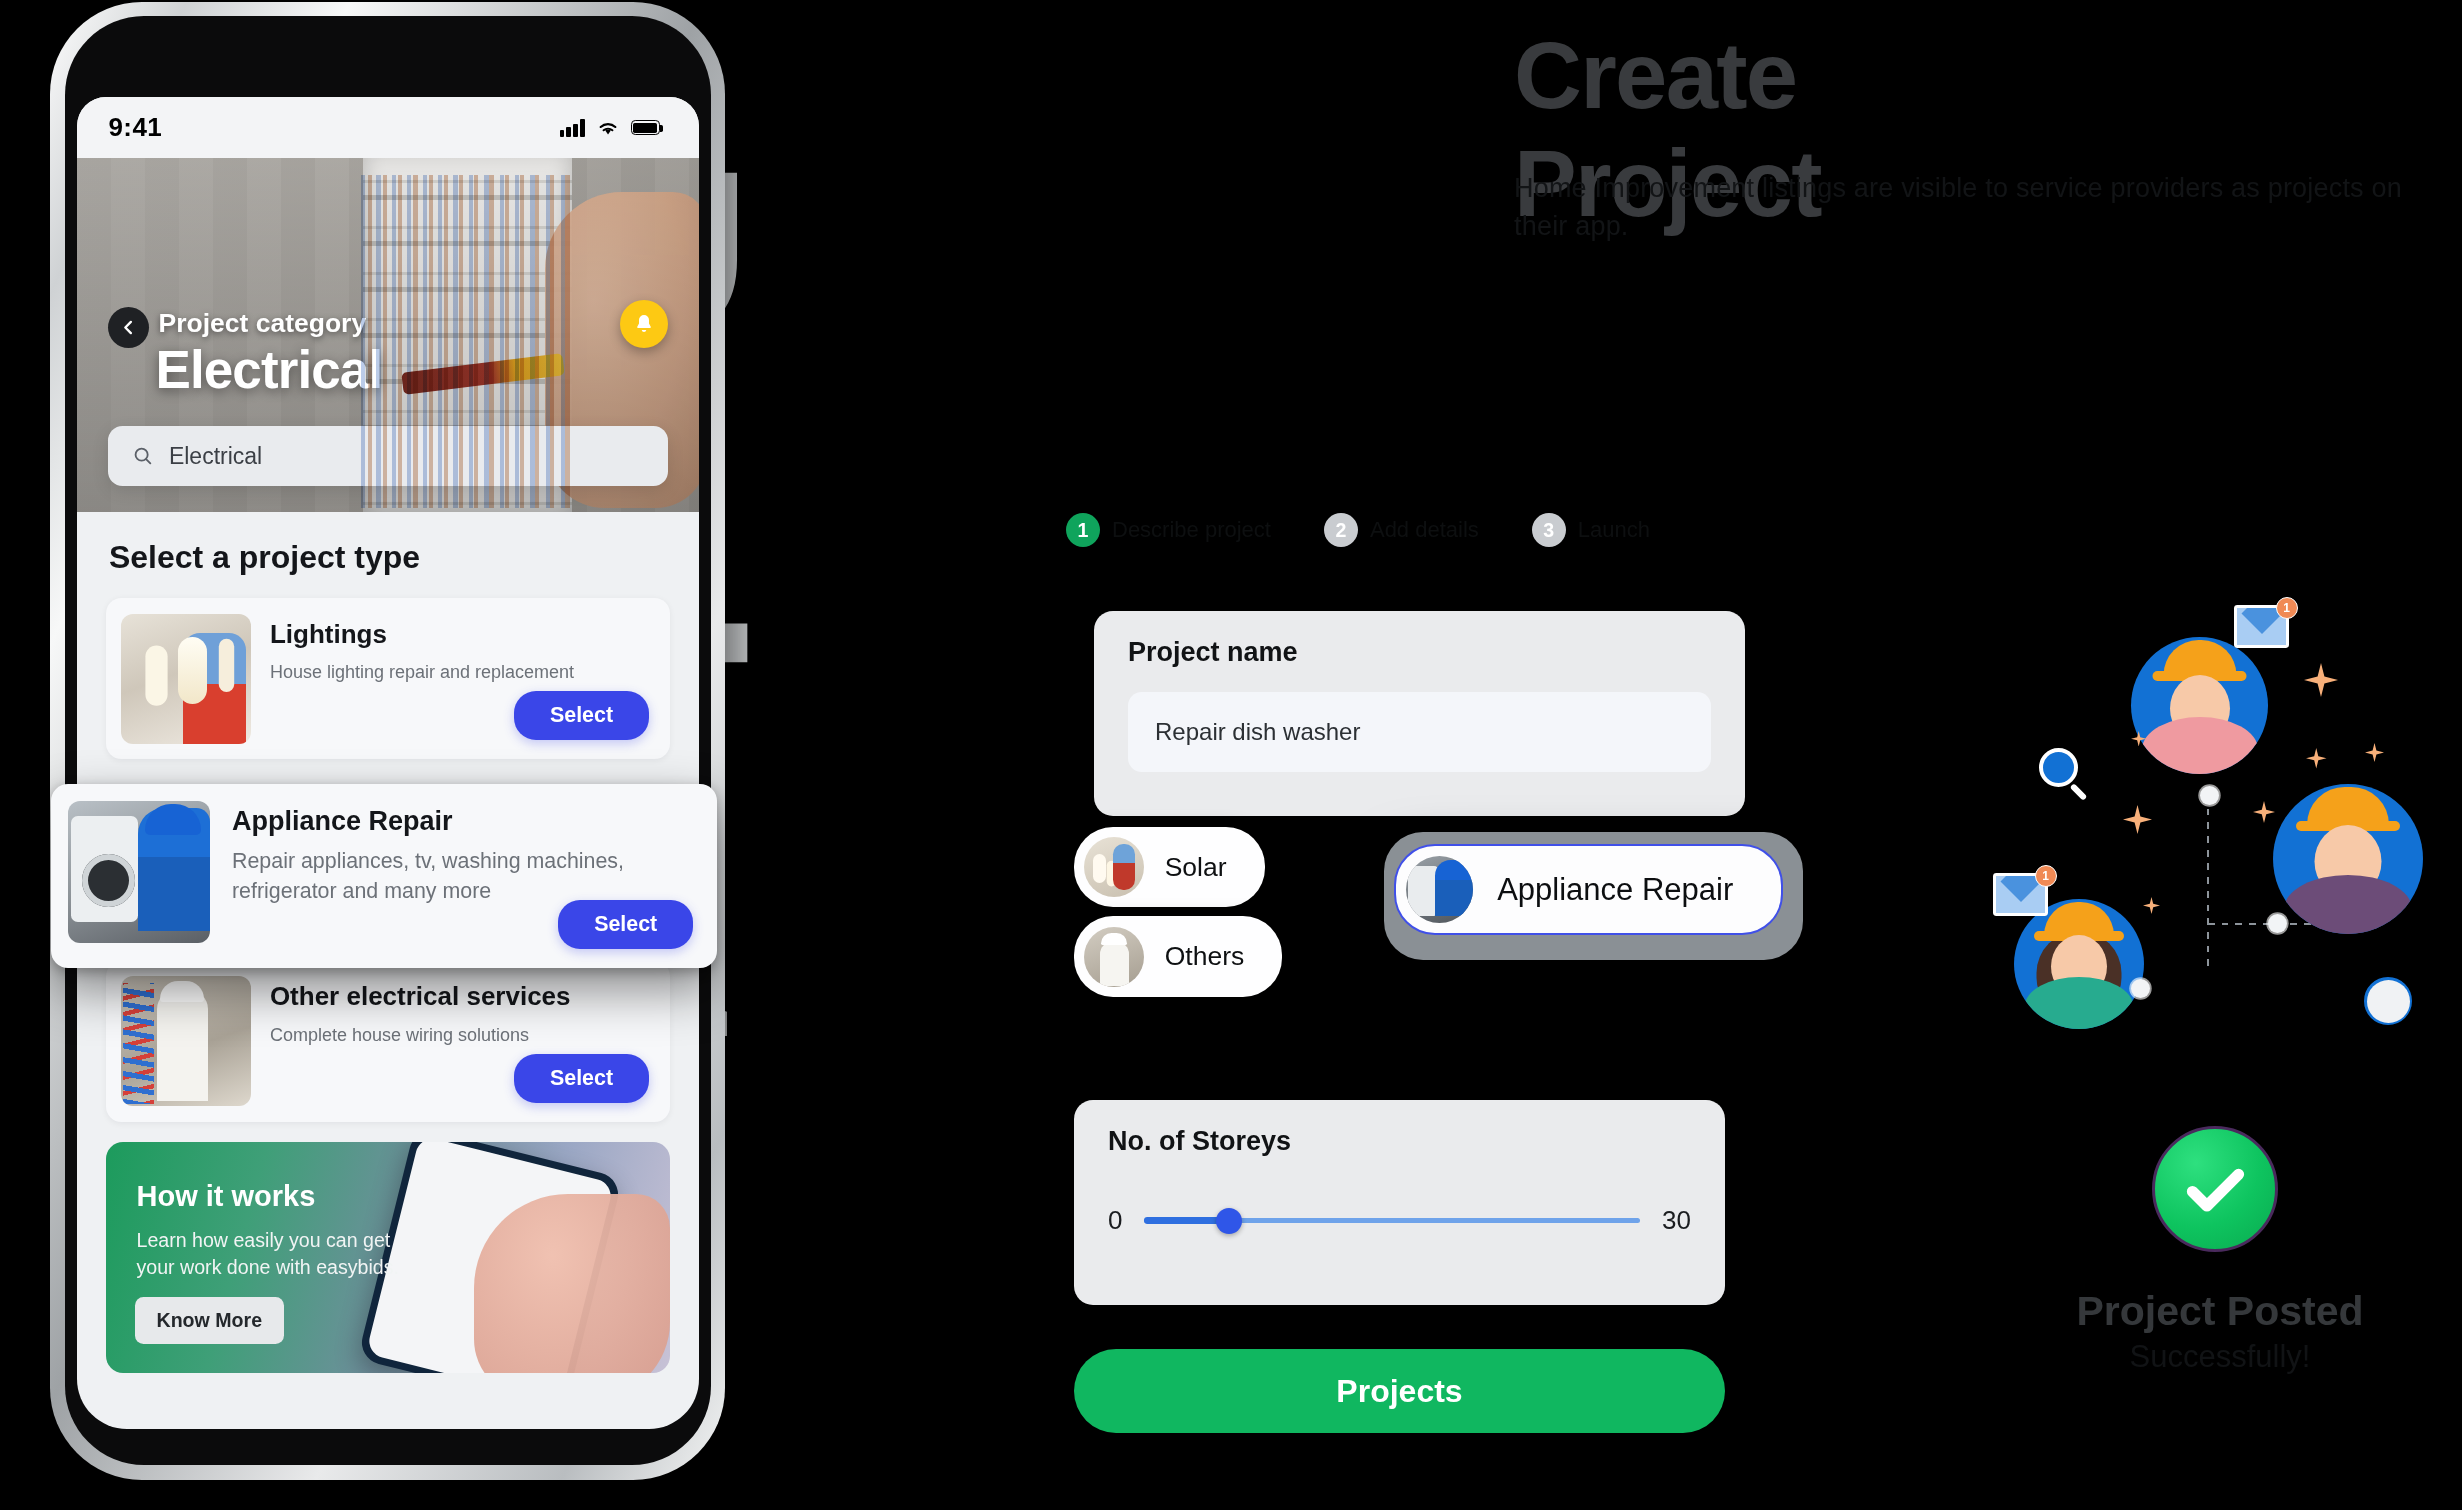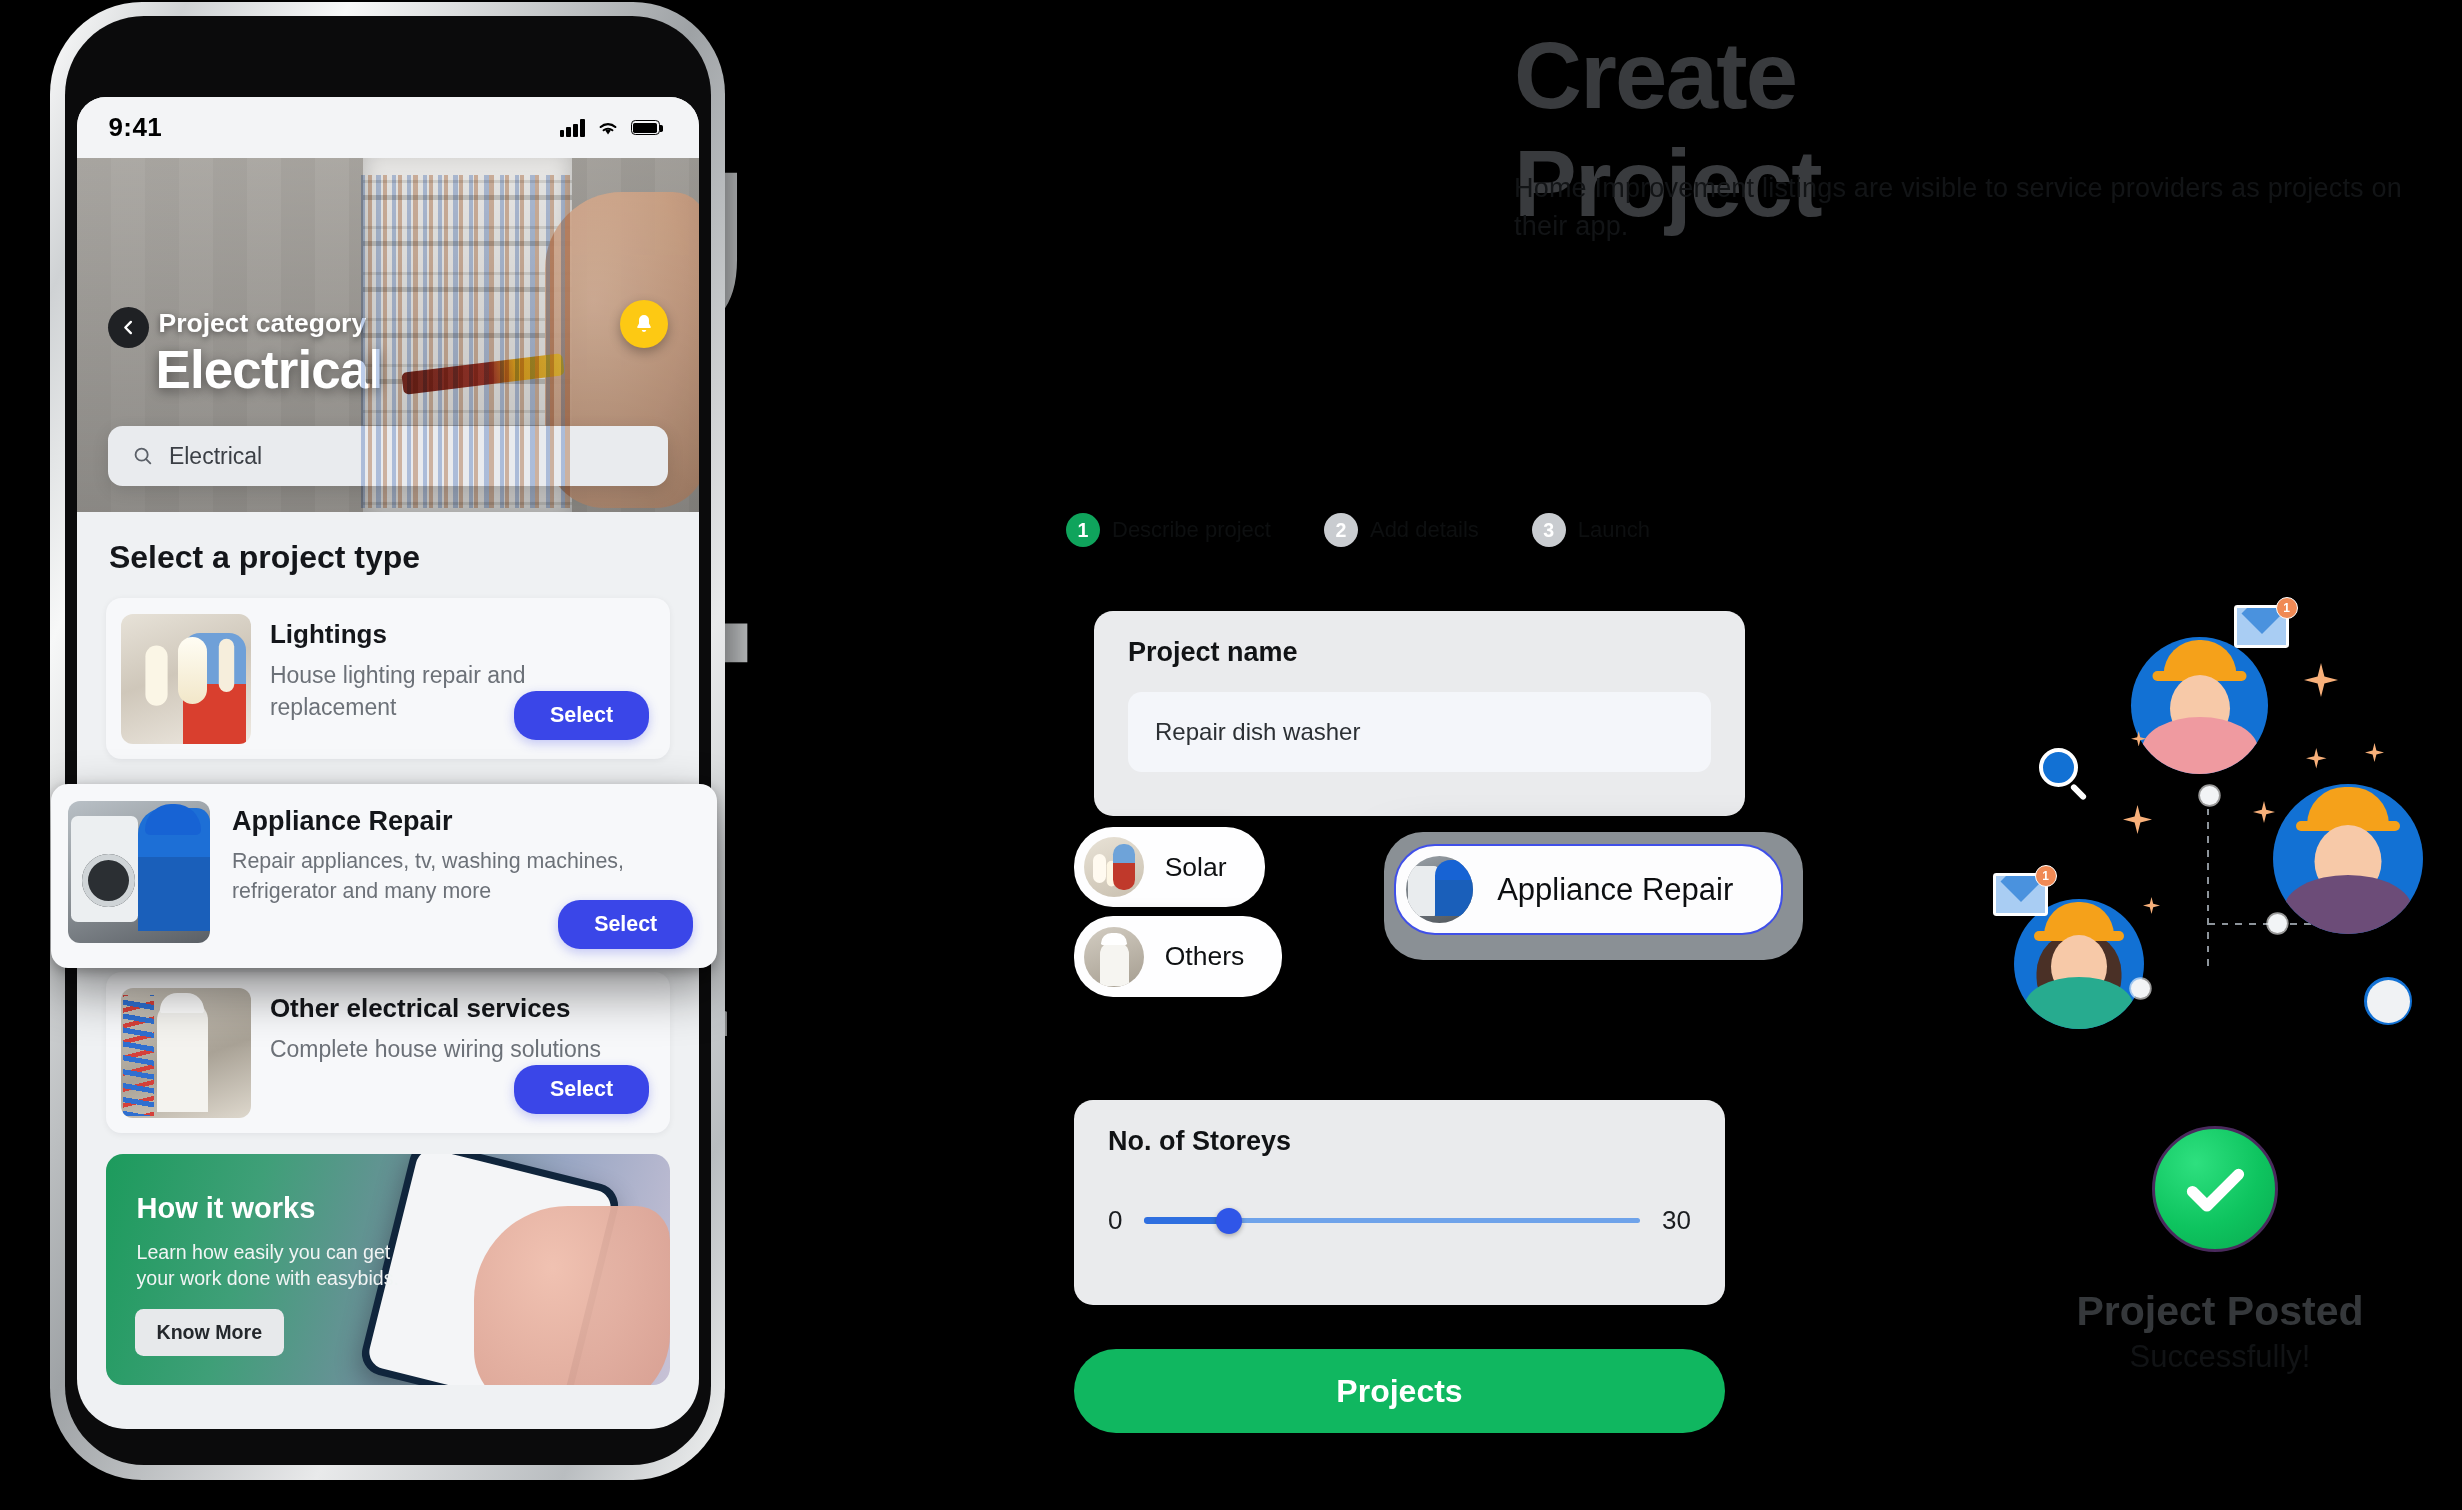--- a/index.html
+++ b/index.html
@@ -142,21 +142,21 @@
   .t-appl .man{position:absolute;right:0;top:6.8px;width:72px;height:123px;background:linear-gradient(#1d6fd6 0 40%,#1a5fba 40% 100%);border-radius:26px 13.7px 0 0;}
   .t-appl .man::before{content:"";position:absolute;left:6.8px;top:-3.4px;width:56px;height:31px;background:#1763d4;border-radius:26px 26px 5.1px 5.1px;}
   .t-other{ background: linear-gradient(160deg,#cfc9bf 0%,#a9a296 55%,#ded8cd 100%); }
   .t-other::before{content:"";position:absolute;left:36px;top:13.7px;width:51px;height:111px;background:#f4f3ef;border-radius:19px 19px 0 0;}
   .t-other::after{content:"";position:absolute;left:39px;top:5.1px;width:44px;height:20.5px;background:#fff;border-radius:20.5px 20.5px 3.4px 3.4px;}
   .t-other .wires{position:absolute;left:1.7px;top:6.8px;width:31px;height:121px;
     background:repeating-linear-gradient(10deg,#2f6fd0 0 5.1px,transparent 5.1px 13.7px),
                repeating-linear-gradient(-14deg,#d5403a 0 4.3px,transparent 4.3px 15.4px);}
   .card-body{ flex:1; padding-top:5.1px; position:relative; }
   .card-h{ font-size:26px; font-weight:700; color:#14161a; }
-  .card-p{ font-size:23px; color:#6c7178; margin-top:10.2px; line-height:1.38; max-width:393px; }
+  .card-p{ font-size:18px; color:#6c7178; margin-top:10.2px; line-height:1.38; max-width:393px; }
   .select-btn{
     position:absolute; right:5.1px; bottom:3.4px; background:#3a46e8; color:#fff;
     border:none; border-radius:22px; padding:12px 36px; font-size:21.4px; font-weight:600;
     font-family:"Liberation Sans", sans-serif; cursor:pointer;
     box-shadow:0 3.4px 10.2px rgba(58,70,232,.28);
   }
 
   
   .float-card{
     position:absolute; left:51px; top:784px; width:666px; min-height:184px;

